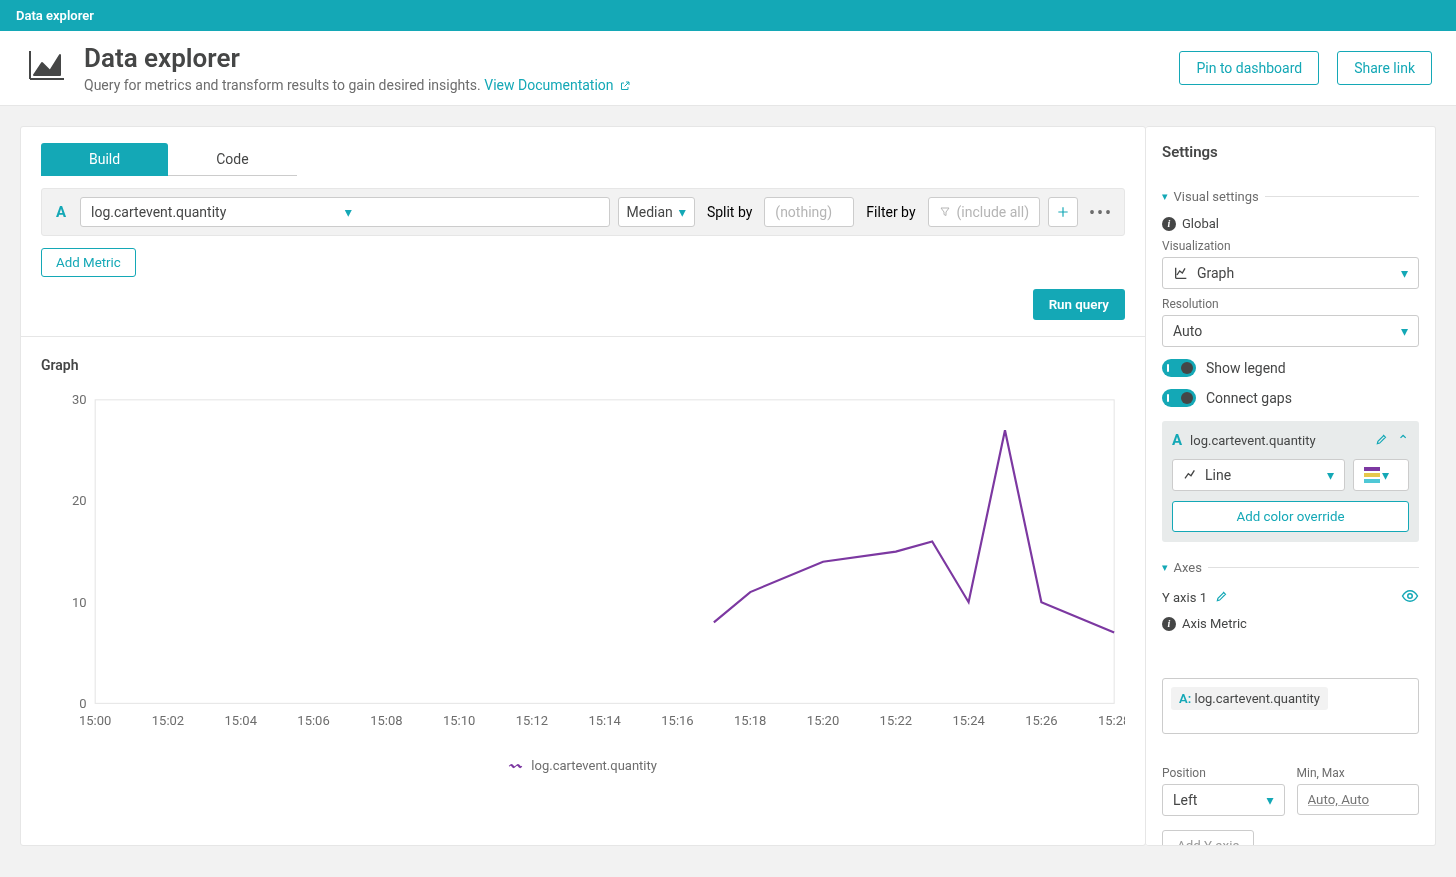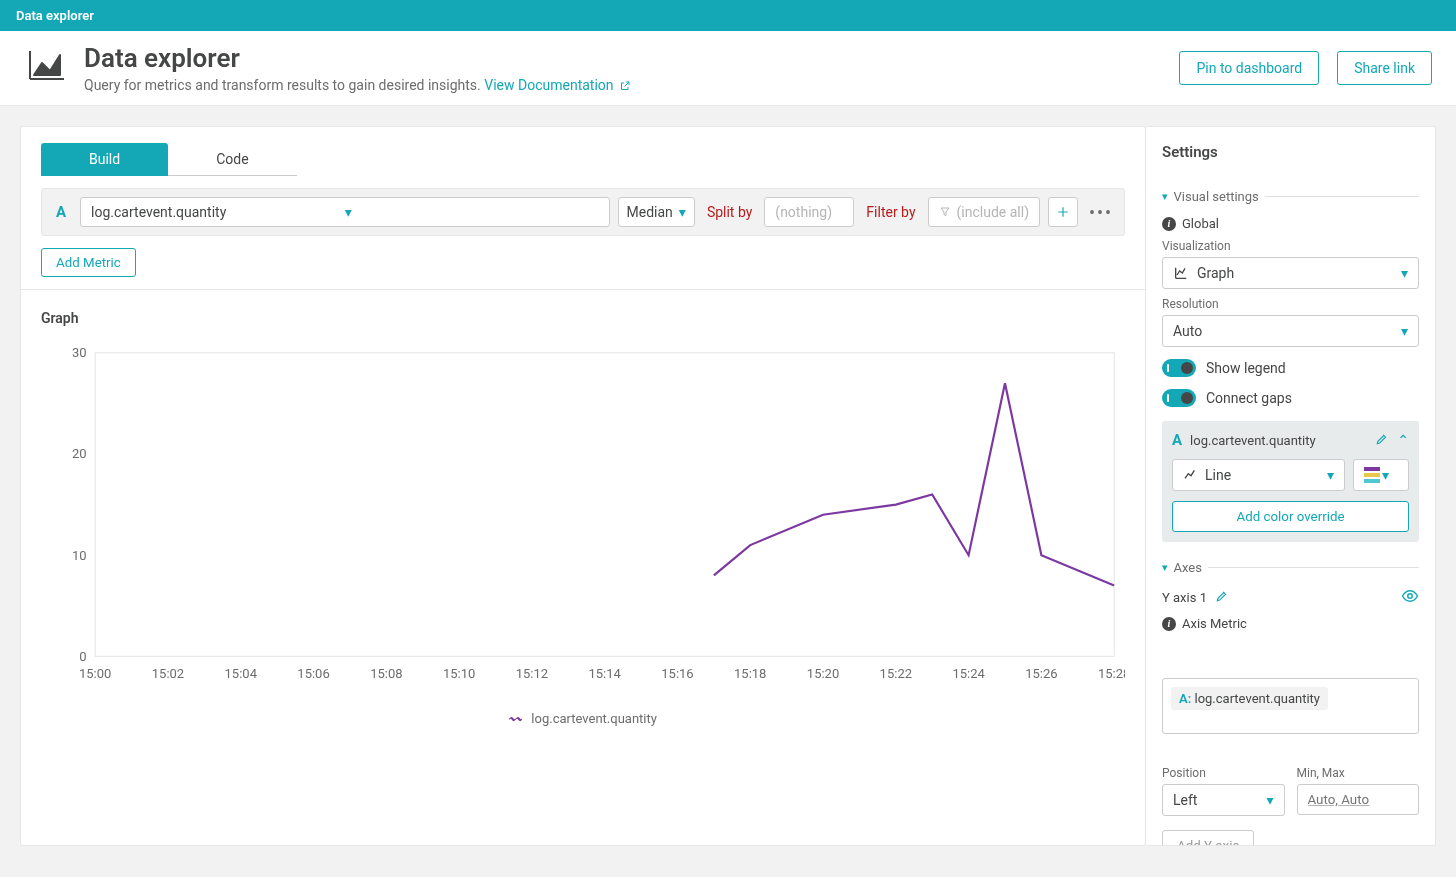--- a/index.html
+++ b/index.html
@@ -23,21 +23,21 @@
 .tabs { display: flex; padding: 16px 20px 0 20px; }
 .tab { padding: 8px 48px; font-size: 14px; cursor: pointer; border-bottom: 1px solid #ccc; color:#454646;}
 .tab.active { background: #14a8b6; color: #fff; border-radius: 3px 3px 0 0; border-bottom: none; }
 
 .query-row { margin: 12px 20px 0 20px; background: #f2f2f2; border: 1px solid #e6e6e6; border-radius: 3px; padding: 8px; display: flex; align-items: center; gap: 8px; }
 .metric-letter { color: #14a8b6; font-weight: 700; font-size: 15px; padding: 0 6px; }
 .metric-input { flex: 1; background: #fff; border: 1px solid #ccc; border-radius: 3px; padding: 6px 10px; display:flex; align-items:center; }
 .metric-input span { flex:1; }
 .chev { color:#14a8b6; }
 .agg-select { background:#fff; border:1px solid #ccc; border-radius:3px; padding:6px 8px; display:flex; align-items:center; gap:6px; }
-.label-txt { color:#b91c1c; padding: 0 4px;}
+.label-txt { color:#000000; padding: 0 4px;}
 .ghost-input { background:#fff; border:1px solid #ccc; border-radius:3px; padding:6px 10px; color:#b5b5b5; min-width:90px; }
 .icon-btn { background:#fff; border:1px solid #ccc; border-radius:3px; width:30px; height:30px; display:flex; align-items:center; justify-content:center; color:#14a8b6; cursor:pointer;}
 .more-icon { width:30px; height:30px; display:flex; align-items:center; justify-content:center; color:#6d6d6d; cursor:pointer; font-size:18px; letter-spacing:2px;}
 
 .add-metric { margin: 12px 20px; border:1px solid #14a8b6; color:#14a8b6; background:#fff; padding:6px 14px; border-radius:3px; cursor:pointer; }
 
 .run-row { display:flex; justify-content:flex-end; padding: 0 20px 16px 20px; }
 .btn-primary { background:#14a8b6; color:#fff; border:none; padding:8px 16px; border-radius:3px; cursor:pointer; font-weight:600; }
 
 .divider { border-top:1px solid #e6e6e6; }
@@ -157,20 +157,23 @@
             <path stroke="#14a8b6" stroke-width="2" d="M12 4v16M4 12h16"></path>
           </svg>
       </div>
       <div class="more-icon">
         <span>•••</span>
       </div>
     </div>
 
     <button class="add-metric">Add Metric</button>
 
+    <div class="run-row">
+      <button class="btn-primary">Run query</button>
+    </div>
 
     <div class="divider"></div>
 
     <div class="graph-section">
       <div class="graph-title">Graph</div>
       <div class="chart-wrap">
         <svg class="chart" id="chart-svg" viewBox="0 0 1000 320" preserveAspectRatio="none">
             <rect x="50" y="10" width="940" height="280" fill="none" stroke="#e6e6e6"></rect>
             <text class="axis-text" x="42" y="294" text-anchor="end">0</text>
             <text class="axis-text" x="42" y="200.66666666666669" text-anchor="end">10</text>

